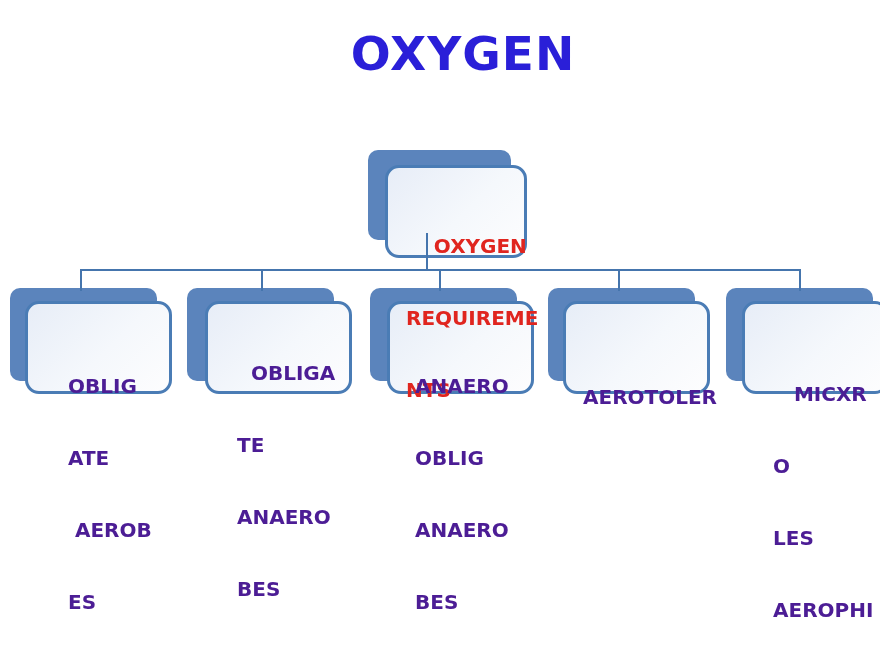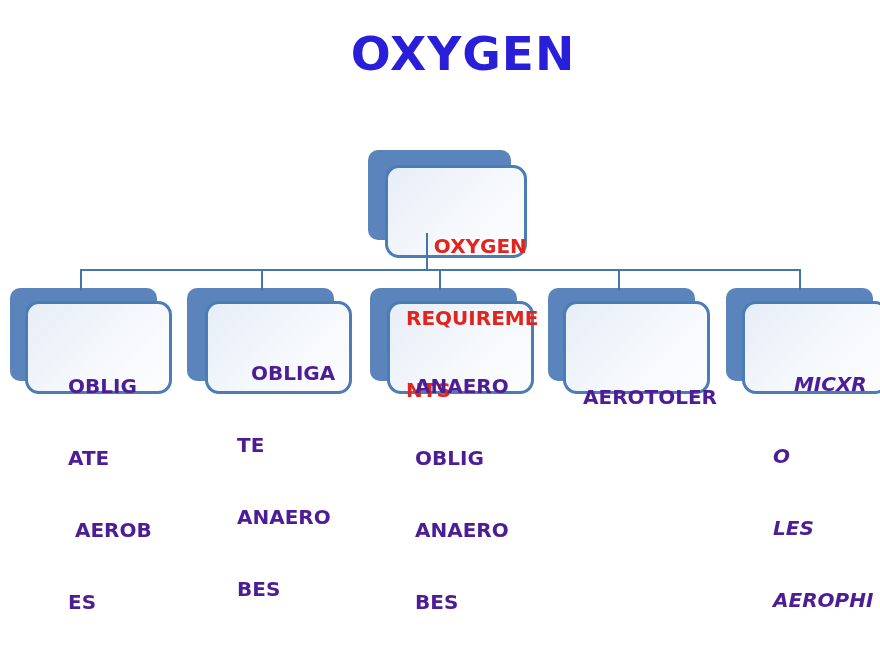--- a/index.html
+++ b/index.html
@@ -34,21 +34,21 @@
   }
   .root-shadow{left:360px;top:150px;width:143px;height:90px;}
   .root-box{left:377px;top:165px;width:142px;height:93px;}
   .root-txt{left:390px;top:186px;color:#e0251f;}
   .child-shadow{top:288px;width:147px;height:93px;}
   .child-box{top:301px;width:147px;height:93px;}
   .n1-shadow{left:2px;}   .n1-box{left:17px;}  .n1-txt{left:52px;top:326px;}
   .n2-shadow{left:179px;} .n2-box{left:197px;} .n2-txt{left:221px;top:313px;}
   .n3-shadow{left:362px;} .n3-box{left:379px;} .n3-txt{left:399px;top:326px;}
   .n4-shadow{left:540px;} .n4-box{left:555px;} .n4-txt{left:567px;top:337px;}
-  .n5-shadow{left:718px;} .n5-box{left:734px;} .n5-txt{left:757px;top:324px;font-style:italic;}
+  .n5-shadow{left:718px;} .n5-box{left:734px;} .n5-txt{left:757px;top:334px;}
 </style>
 </head>
 <body>
 
 <div class="title">OXYGEN</div>
 
 <div class="conn conn-root"></div>
 <div class="conn conn-h"></div>
 <div class="conn drop drop-1"></div>
 <div class="conn drop drop-2"></div>

